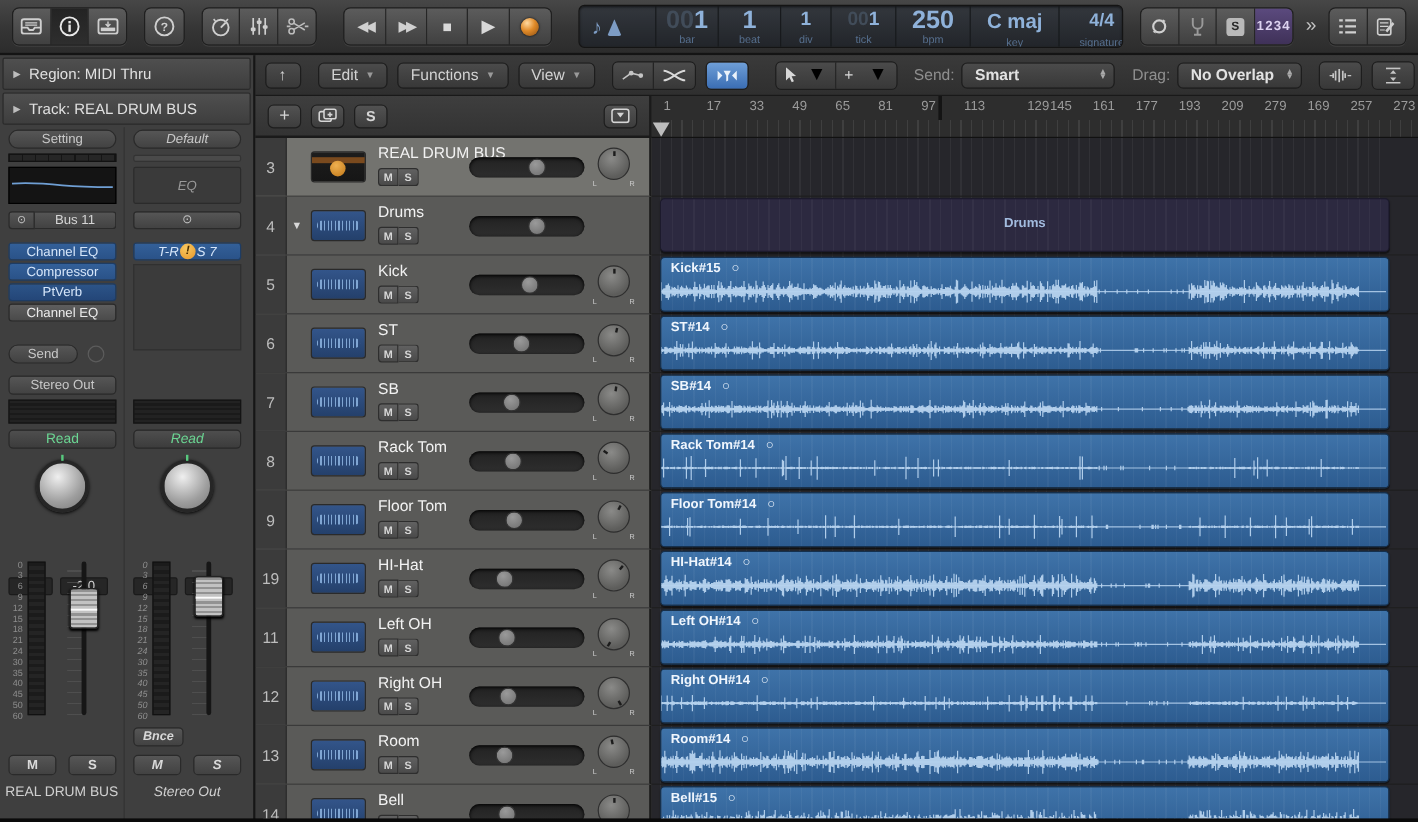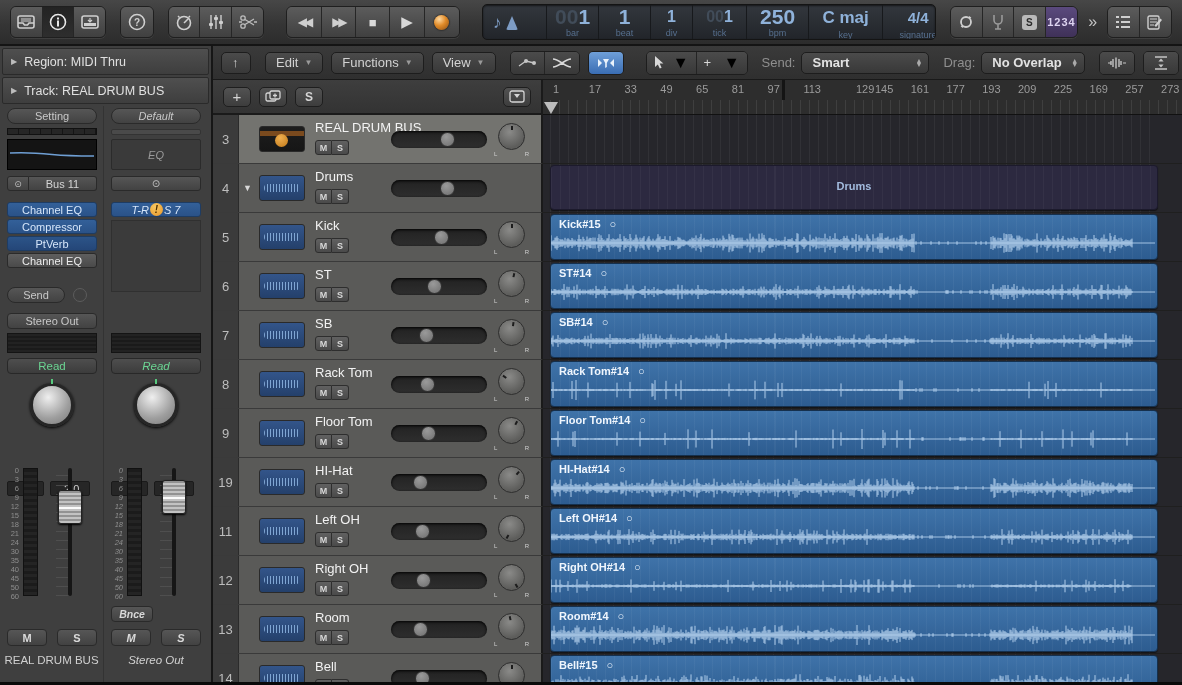--- a/index.html
+++ b/index.html
@@ -556,21 +556,21 @@
               <span class="rtick" style="left: 146.08px;">65</span>
               <span class="rtick" style="left: 181.85px;">81</span>
               <span class="rtick" style="left: 217.62px;">97</span>
               <span class="rtick" style="left: 253.39px;">113</span>
               <span class="rtick" style="left: 306px;">129</span>
               <span class="rtick" style="left: 324.93px;">145</span>
               <span class="rtick" style="left: 360.7px;">161</span>
               <span class="rtick" style="left: 396.47px;">177</span>
               <span class="rtick" style="left: 432.24px;">193</span>
               <span class="rtick" style="left: 468.01px;">209</span>
-              <span class="rtick" style="left: 503.78px;">225</span>
+              <span class="rtick" style="left: 503.78px;">279</span>
               <span class="rtick" style="left: 539.55px;">169</span>
               <span class="rtick" style="left: 575.32px;">257</span>
               <span class="rtick" style="left: 611.09px;">273</span>
             </div>
         </div>
       </div>
 
       <div class="rows" id="rows">
           <div class="trow">
             <div class="thead sel">

